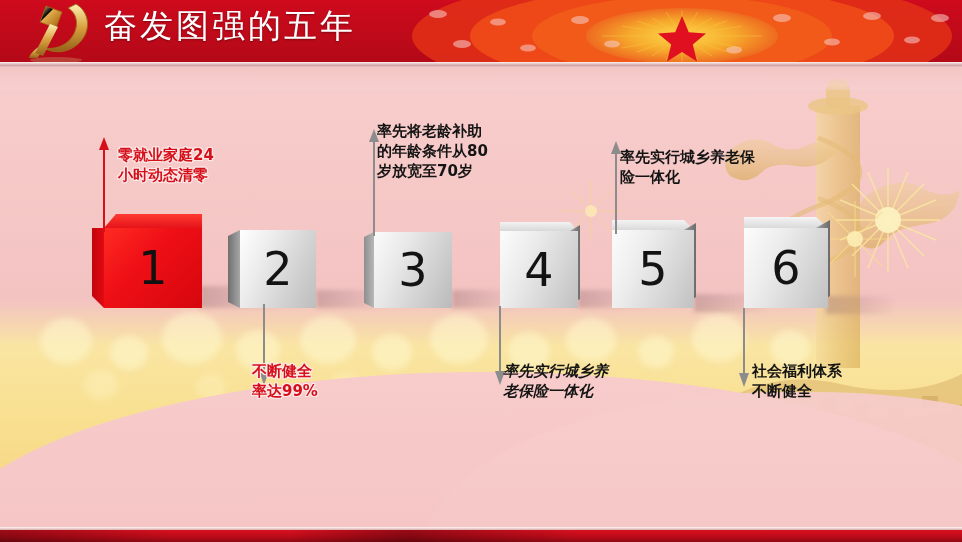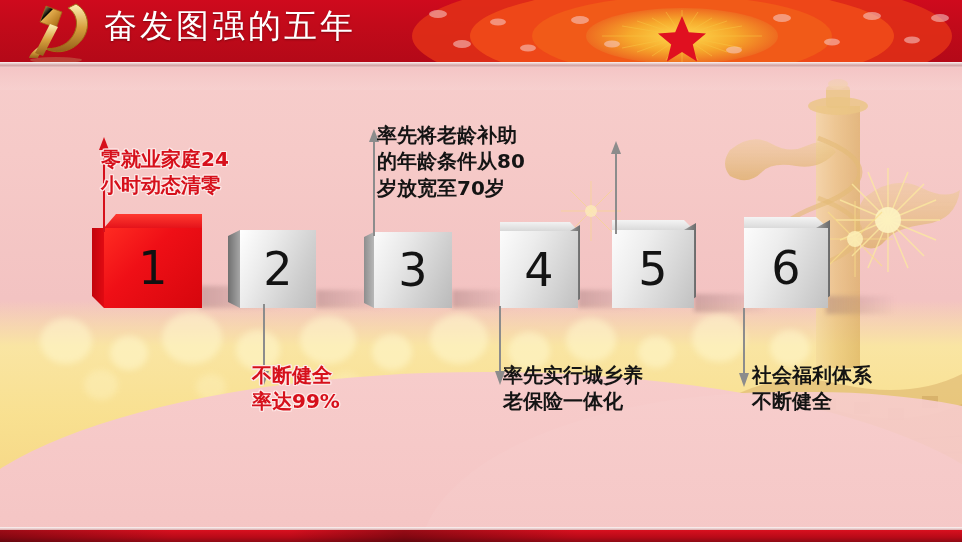--- a/index.html
+++ b/index.html
@@ -100,21 +100,21 @@
   }
 
   
   .arrow{position:absolute;}
 
   
   .callout{
     position:absolute;
     font-family:"DejaVu Sans","Liberation Sans",sans-serif;
     font-weight:bold;
-    font-size:20px;
+    font-size:15px;
     line-height:1.32;
     white-space:pre-line;
   }
   .callout.red{
     color:#d6101b;
     text-shadow:
       -1.2px 0 #fde9e8, 1.2px 0 #fde9e8, 0 -1.2px #fde9e8, 0 1.2px #fde9e8,
       -1px -1px #fde9e8, 1px -1px #fde9e8, -1px 1px #fde9e8, 1px 1px #fde9e8;
   }
   .callout.dark{ color:#141414; }
@@ -439,33 +439,35 @@
   <svg class="arrow" style="left:608px;top:140px;" width="16" height="94" viewBox="0 0 16 94">
     <line x1="8" y1="94" x2="8" y2="12" stroke="#8c8c8c" stroke-width="2"></line>
     <polygon points="8,1 13,14 3,14" fill="#8c8c8c"></polygon>
   </svg>
 
   <svg class="arrow" style="left:736px;top:308px;" width="16" height="80" viewBox="0 0 16 80">
     <line x1="8" y1="0" x2="8" y2="66" stroke="#8c8c8c" stroke-width="2"></line>
     <polygon points="8,79 13,65 3,65" fill="#8c8c8c"></polygon>
   </svg>
 
-  <div class="callout red" style="left:101px;top:146px;width:200px;">零就业家庭24
+  <div class="callout red" style="left:118px;top:146px;width:200px;">零就业家庭24
 小时动态清零</div>
 
   <div class="callout red" style="left:252px;top:362px;width:180px;">不断健全
 率达99%</div>
 
   <div class="callout dark" style="left:377px;top:122px;width:220px;">率先将老龄补助
 的年龄条件从80
 岁放宽至70岁</div>
 
-  <div class="callout dark" style="left:503px;top:362px;width:200px;">率先实行城乡养
+  <div class="callout dark" style="left:503px;top:362px;width:200px;font-style:italic;">率先实行城乡养
 老保险一体化</div>
 
+  <div class="callout dark" style="left:620px;top:148px;width:230px;">率先实行城乡养老保
+险一体化</div>
 
   <div class="callout dark" style="left:752px;top:362px;width:190px;font-family:Liberation Serif, serif;">社会福利体系
 不断健全</div>
 
   <div class="footer-line"></div>
   <div class="footer">
     <div class="footer-sheen"></div>
   </div>
 
 </div>

